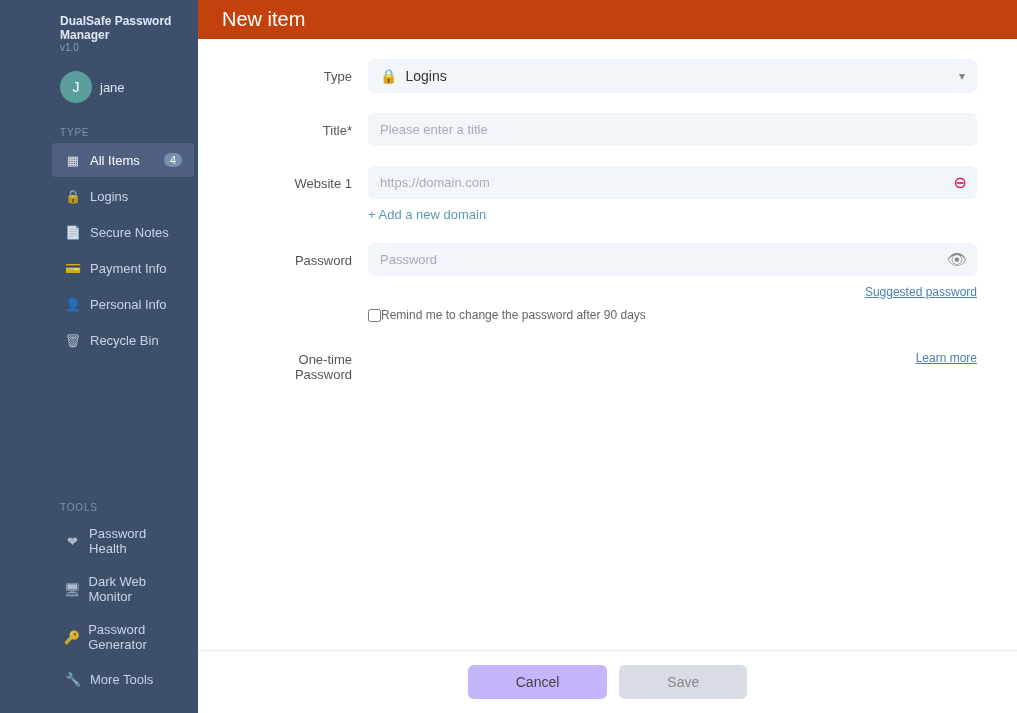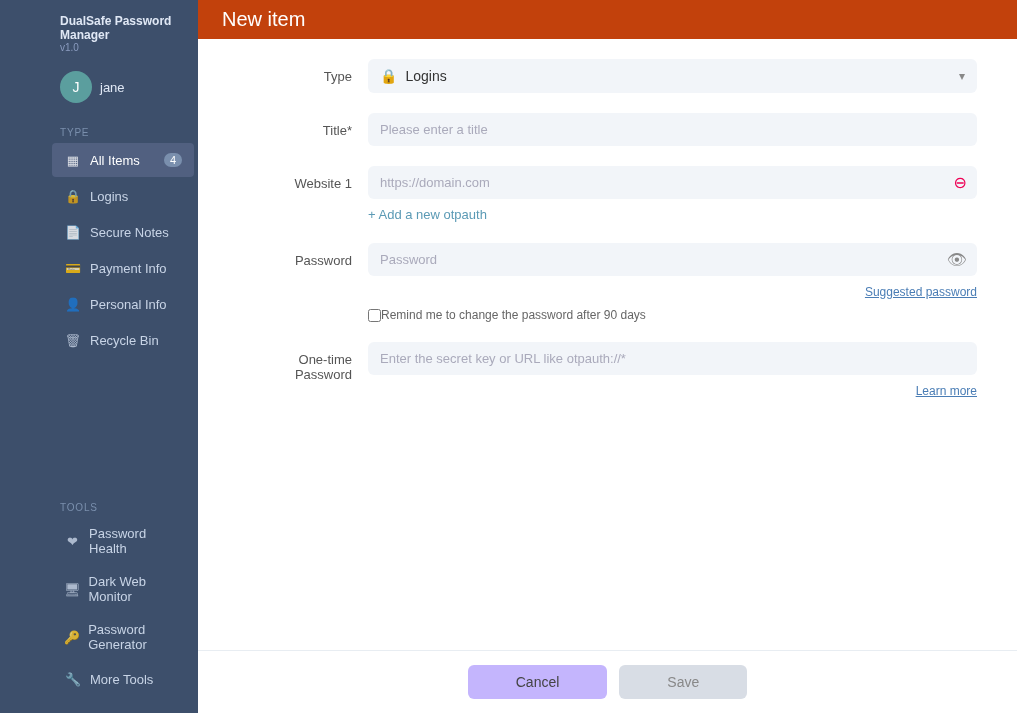--- a/index.html
+++ b/index.html
@@ -361,21 +361,21 @@
     </div>
 
     <div class="form-row">
       <div class="form-label">Website 1</div>
       <div class="form-field">
         <div class="website-input-wrapper">
           <input class="form-input" type="text" style="color: rgb(91, 154, 181);" placeholder="https://domain.com">
           <button class="remove-btn">⊖</button>
         </div>
         <div class="add-website-link">
-          <span>+ Add a new otpauth</span>
+          <span>+ Add a new domain</span>
         </div>
       </div>
     </div>
 
 
     <div class="form-row">
       <div class="form-label">Password</div>
       <div class="form-field">
         <div class="password-input-wrapper">
           <input class="form-input" type="password" placeholder="Password" style="">
@@ -387,21 +387,20 @@
         <div class="remind-row">
           <input type="checkbox" id="remind-cb" style="">
           <label for="remind-cb">Remind me to change the password after 90 days</label>
         </div>
       </div>
     </div>
 
     <div class="form-row">
       <div class="form-label">One-time Password</div>
       <div class="form-field">
-        <input class="form-input otp-input" type="text" placeholder="Enter the secret key or URL like otpauth://*" style="">
         <div class="learn-more-row">
           <a>Learn more</a>
         </div>
       </div>
     </div>
 
     <div style="height:20px;"></div>
   </div>
 
   <div class="form-footer">

